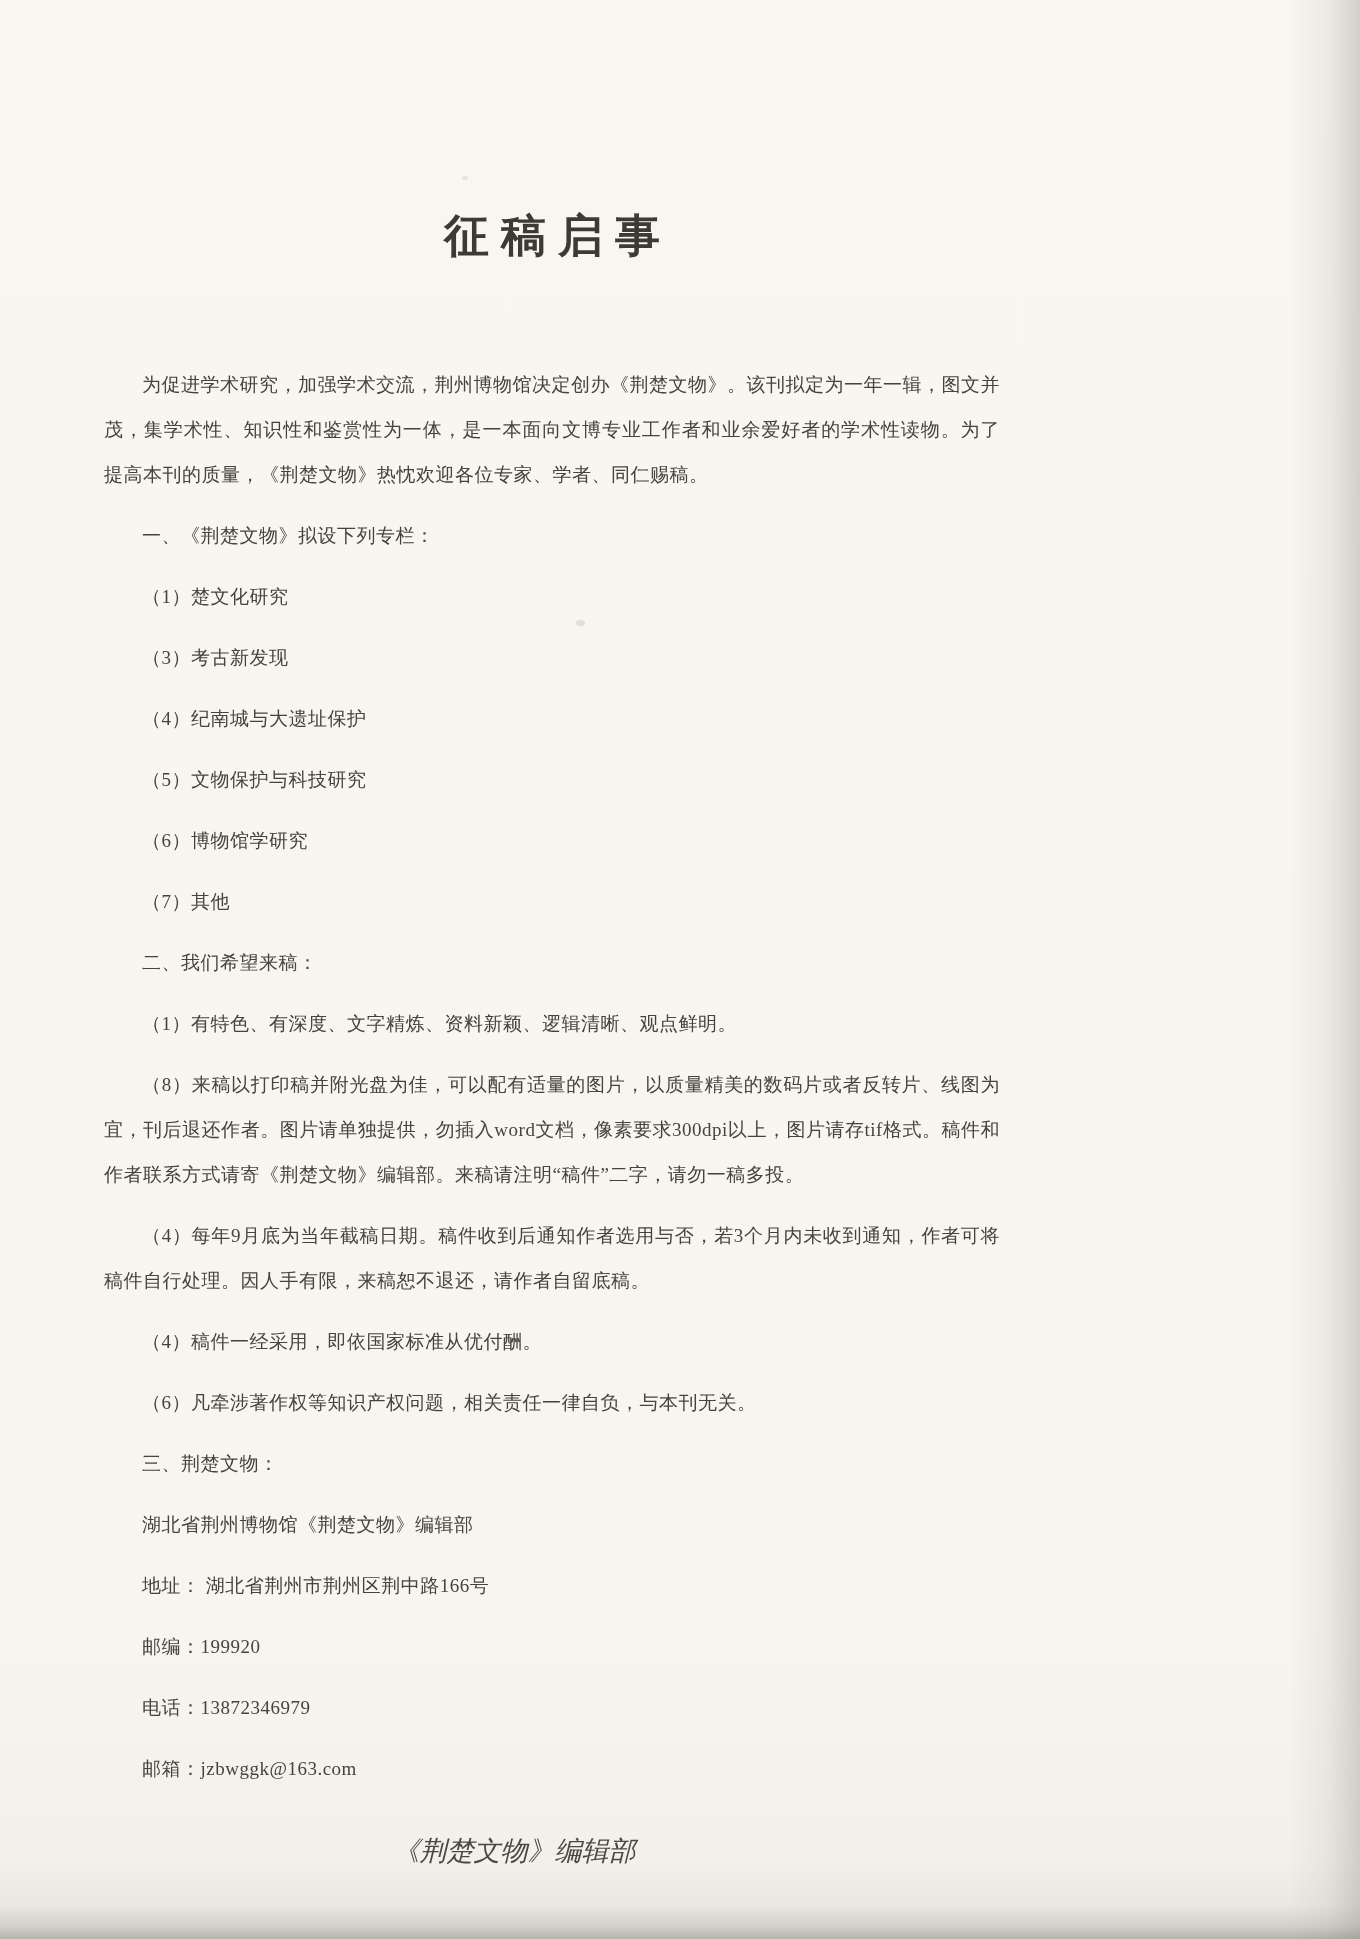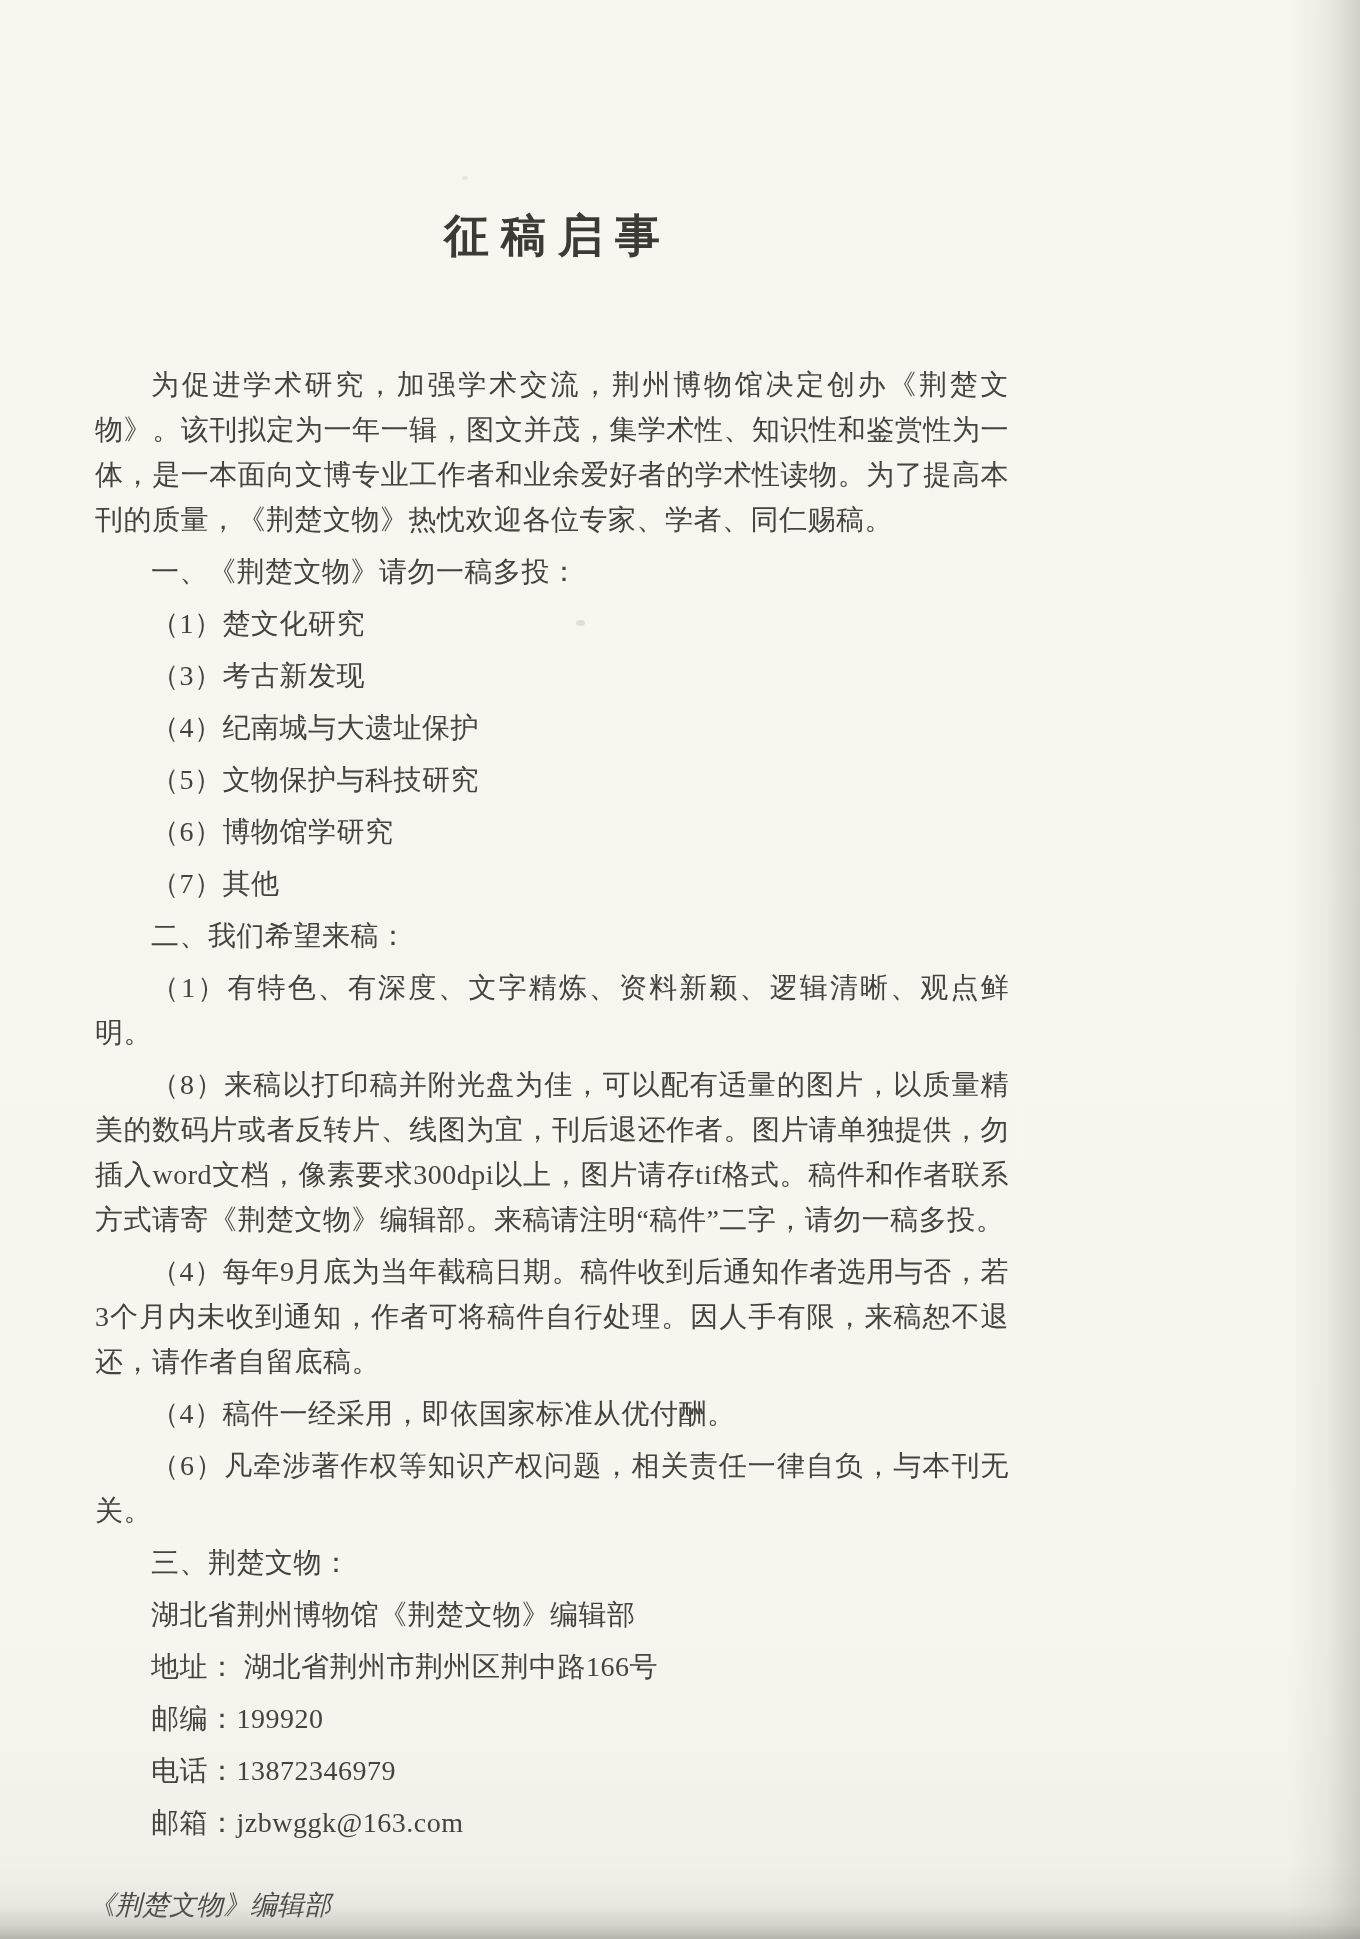--- a/index.html
+++ b/index.html
@@ -53,51 +53,51 @@
     font-size: 45px;
     font-weight: bold;
     letter-spacing: 12px;
     text-indent: 12px; 
     color: #3c3a35;
   }
   .body-text {
     margin-top: 96px;
   }
   .body-text p {
-    margin: 7px;
-    font-size: 28px;
+    margin: 16px;
+    font-size: 19px;
     line-height: 45px;
     text-indent: 2em;
     text-align: justify;
     letter-spacing: 0.5px;
   }
   .footer-sig {
     margin: 42px 12px 0 0;
     width: 852px;           
-    text-align: left;
+    text-align: center;
     font-size: 27px;
     font-style: italic;
     color: #4a4843;
     font-family: "DejaVu Serif", "Liberation Serif", serif;
   }
 </style>
 </head>
 <body>
 
 <div class="page">
 
   <div class="content">
 
     <h1 class="title">征稿启事</h1>
 
     <div class="body-text">
 
       <p>为促进学术研究，加强学术交流，荆州博物馆决定创办《荆楚文物》。该刊拟定为一年一辑，图文并茂，集学术性、知识性和鉴赏性为一体，是一本面向文博专业工作者和业余爱好者的学术性读物。为了提高本刊的质量，《荆楚文物》热忱欢迎各位专家、学者、同仁赐稿。</p>
 
-      <p>一、《荆楚文物》请勿一稿多投：</p>
+      <p>一、《荆楚文物》拟设下列专栏：</p>
       <p>（1）楚文化研究</p>
       <p>（3）考古新发现</p>
       <p>（4）纪南城与大遗址保护</p>
       <p>（5）文物保护与科技研究</p>
       <p>（6）博物馆学研究</p>
       <p>（7）其他</p>
 
       <p>二、我们希望来稿：</p>
       <p>（1）有特色、有深度、文字精炼、资料新颖、逻辑清晰、观点鲜明。</p>
       <p>（8）来稿以打印稿并附光盘为佳，可以配有适量的图片，以质量精美的数码片或者反转片、线图为宜，刊后退还作者。图片请单独提供，勿插入word文档，像素要求300dpi以上，图片请存tif格式。稿件和作者联系方式请寄《荆楚文物》编辑部。来稿请注明“稿件”二字，请勿一稿多投。</p>

